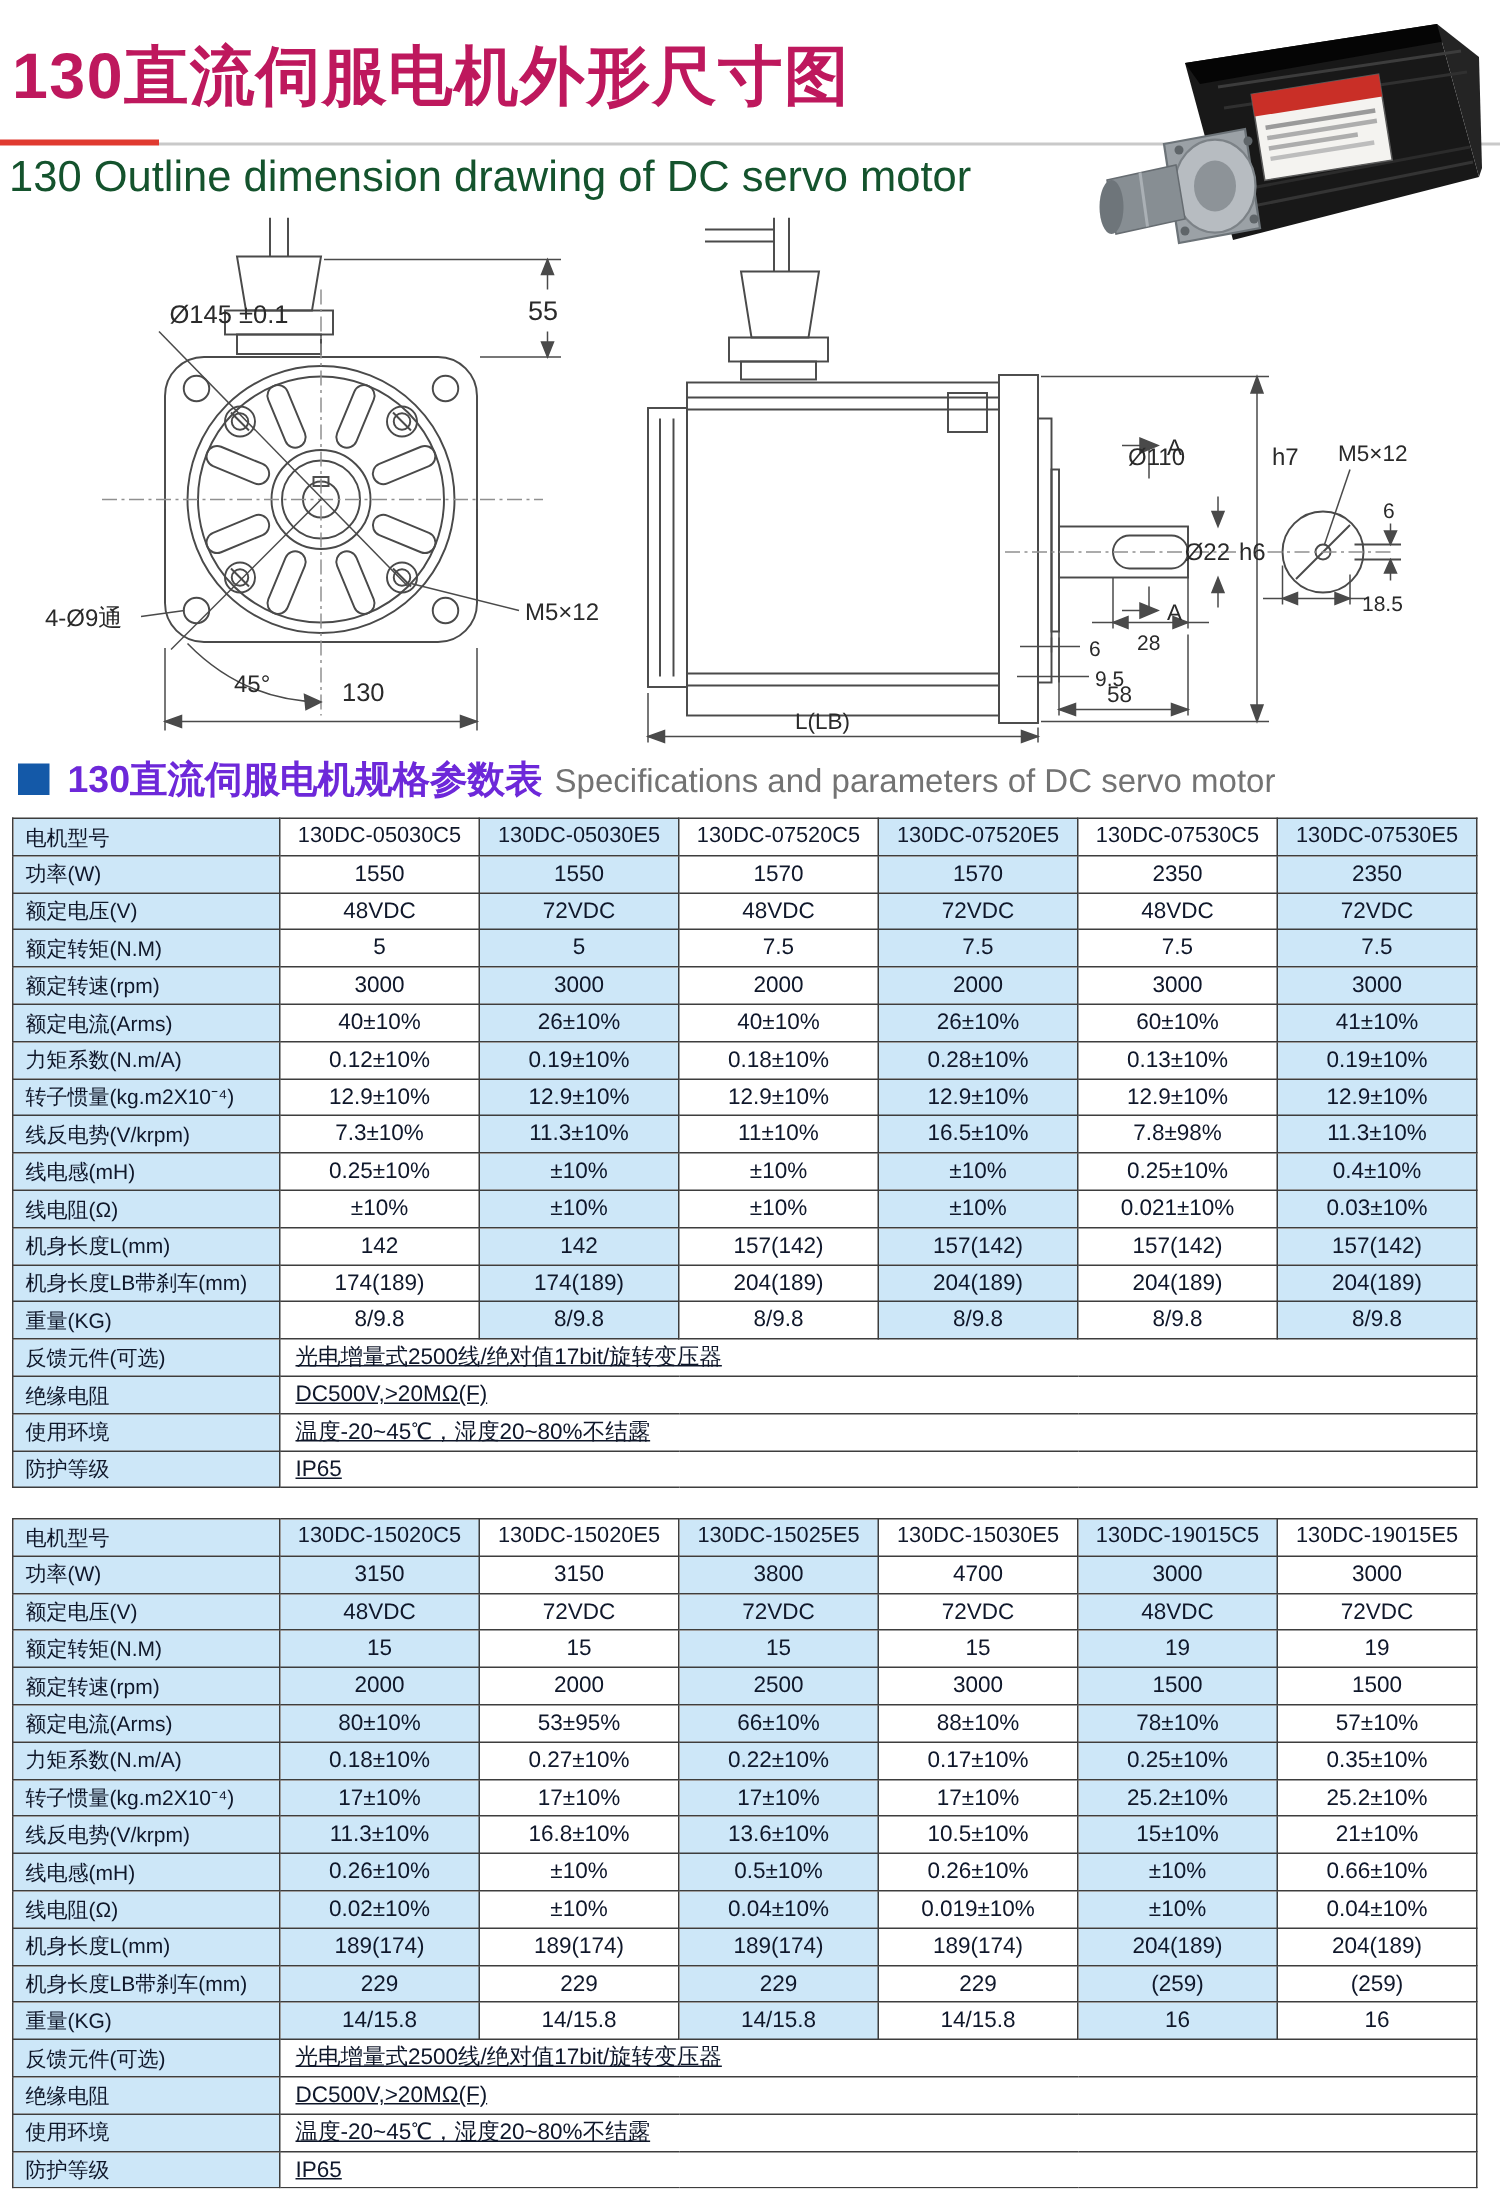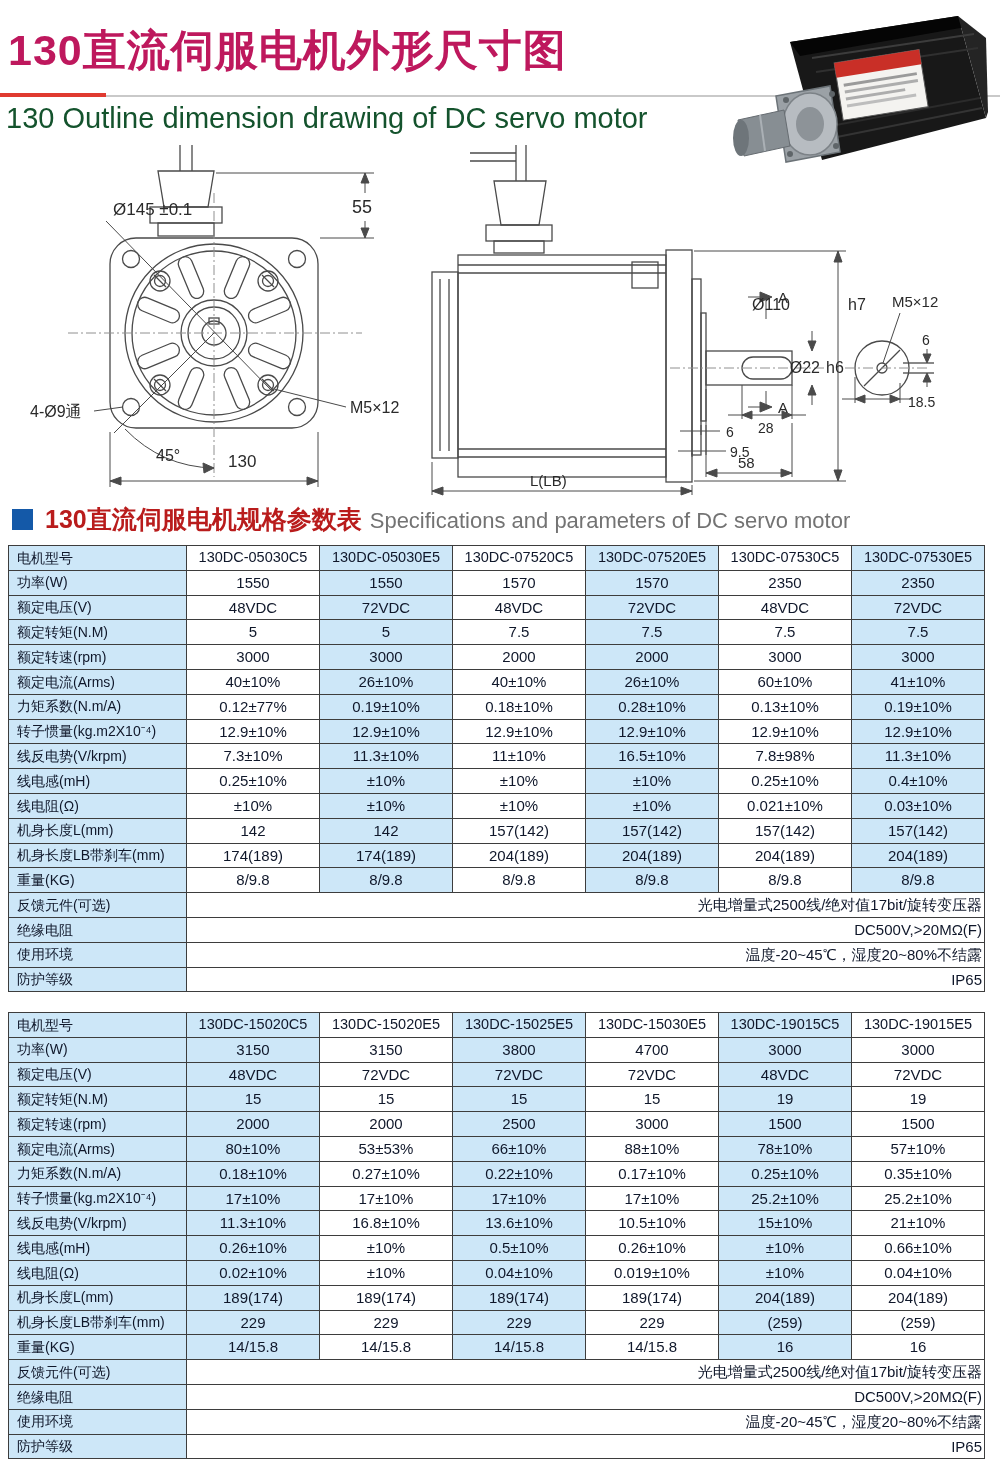--- a/index.html
+++ b/index.html
@@ -7,36 +7,36 @@
         font-family:"Liberation Sans",sans-serif;}
   
   .title-cn{position:absolute;left:8px;top:22px;font-size:43px;font-weight:bold;
             color:#be185d;letter-spacing:1px;white-space:nowrap;}
   .divider-red{position:absolute;left:0;top:93px;width:106px;height:4px;background:#e03a30;}
   .divider-gray{position:absolute;left:106px;top:95px;width:894px;height:2px;background:#c9c9c9;}
   .subtitle-en{position:absolute;left:6px;top:102px;font-size:29px;color:#14532d;white-space:nowrap;}
   
   .section-header{position:absolute;left:12px;top:503px;display:flex;align-items:center;}
   .section-bullet{width:21px;height:21px;background:#1459a8;margin-right:12px;}
-  .section-cn{font-size:25px;font-weight:bold;color:#b91c1c;white-space:nowrap;}
+  .section-cn{font-size:25px;font-weight:bold;color:#6d28d9;white-space:nowrap;}
   .section-en{font-size:22px;color:#737373;margin-left:8px;white-space:nowrap;padding-top:3px;}
   
   .front-svg{position:absolute;left:10px;top:145px;}
   .side-svg{position:absolute;left:430px;top:145px;}
   .photo-svg{position:absolute;left:720px;top:0px;}
   svg text{font-family:"Liberation Sans",sans-serif;fill:#2a2a2a;}
   
   .spec-table{position:absolute;left:8px;width:977px;border-collapse:collapse;
               table-layout:fixed;font-size:15px;color:#0f172a;}
   .spec-table td{border:1px solid #3d3d3d;height:23.8px;line-height:1.05;text-align:center;
                  white-space:nowrap;overflow:hidden;padding:0 2px;}
   .spec-table td.label{text-align:left;padding-left:8px;background:#cde7f8;font-size:14px;}
   .spec-table td.blue{background:#cde7f8;}
   .spec-table td.model{font-size:14.5px;}
-  .spec-table td.merged{text-align:right;padding-left:10px;background:#fff;}
+  .spec-table td.merged{text-align:left;padding-left:10px;background:#fff;text-decoration:underline;}
   .spec-table col.c-label{width:178px;}
   #table1{top:545px;}
   #table2{top:1012px;}
 </style>
 </head>
 <body>
 
 <div class="page">
 
   <div class="title-cn">130直流伺服电机外形尺寸图</div>
@@ -334,21 +334,21 @@
           <td class="label">额定电流(Arms)</td>
           <td>40±10%</td>
           <td class="blue">26±10%</td>
           <td>40±10%</td>
           <td class="blue">26±10%</td>
           <td>60±10%</td>
           <td class="blue">41±10%</td>
         </tr>
         <tr>
           <td class="label">力矩系数(N.m/A)</td>
-          <td>0.12±77%</td>
+          <td>0.12±10%</td>
           <td class="blue">0.19±10%</td>
           <td>0.18±10%</td>
           <td class="blue">0.28±10%</td>
           <td>0.13±10%</td>
           <td class="blue">0.19±10%</td>
         </tr>
         <tr>
           <td class="label">转子惯量(kg.m2X10⁻⁴)</td>
           <td>12.9±10%</td>
           <td class="blue">12.9±10%</td>
@@ -481,21 +481,21 @@
           <td class="blue">2000</td>
           <td>2000</td>
           <td class="blue">2500</td>
           <td>3000</td>
           <td class="blue">1500</td>
           <td>1500</td>
         </tr>
         <tr>
           <td class="label">额定电流(Arms)</td>
           <td class="blue">80±10%</td>
-          <td>53±53%</td>
+          <td>53±95%</td>
           <td class="blue">66±10%</td>
           <td>88±10%</td>
           <td class="blue">78±10%</td>
           <td>57±10%</td>
         </tr>
         <tr>
           <td class="label">力矩系数(N.m/A)</td>
           <td class="blue">0.18±10%</td>
           <td>0.27±10%</td>
           <td class="blue">0.22±10%</td>

